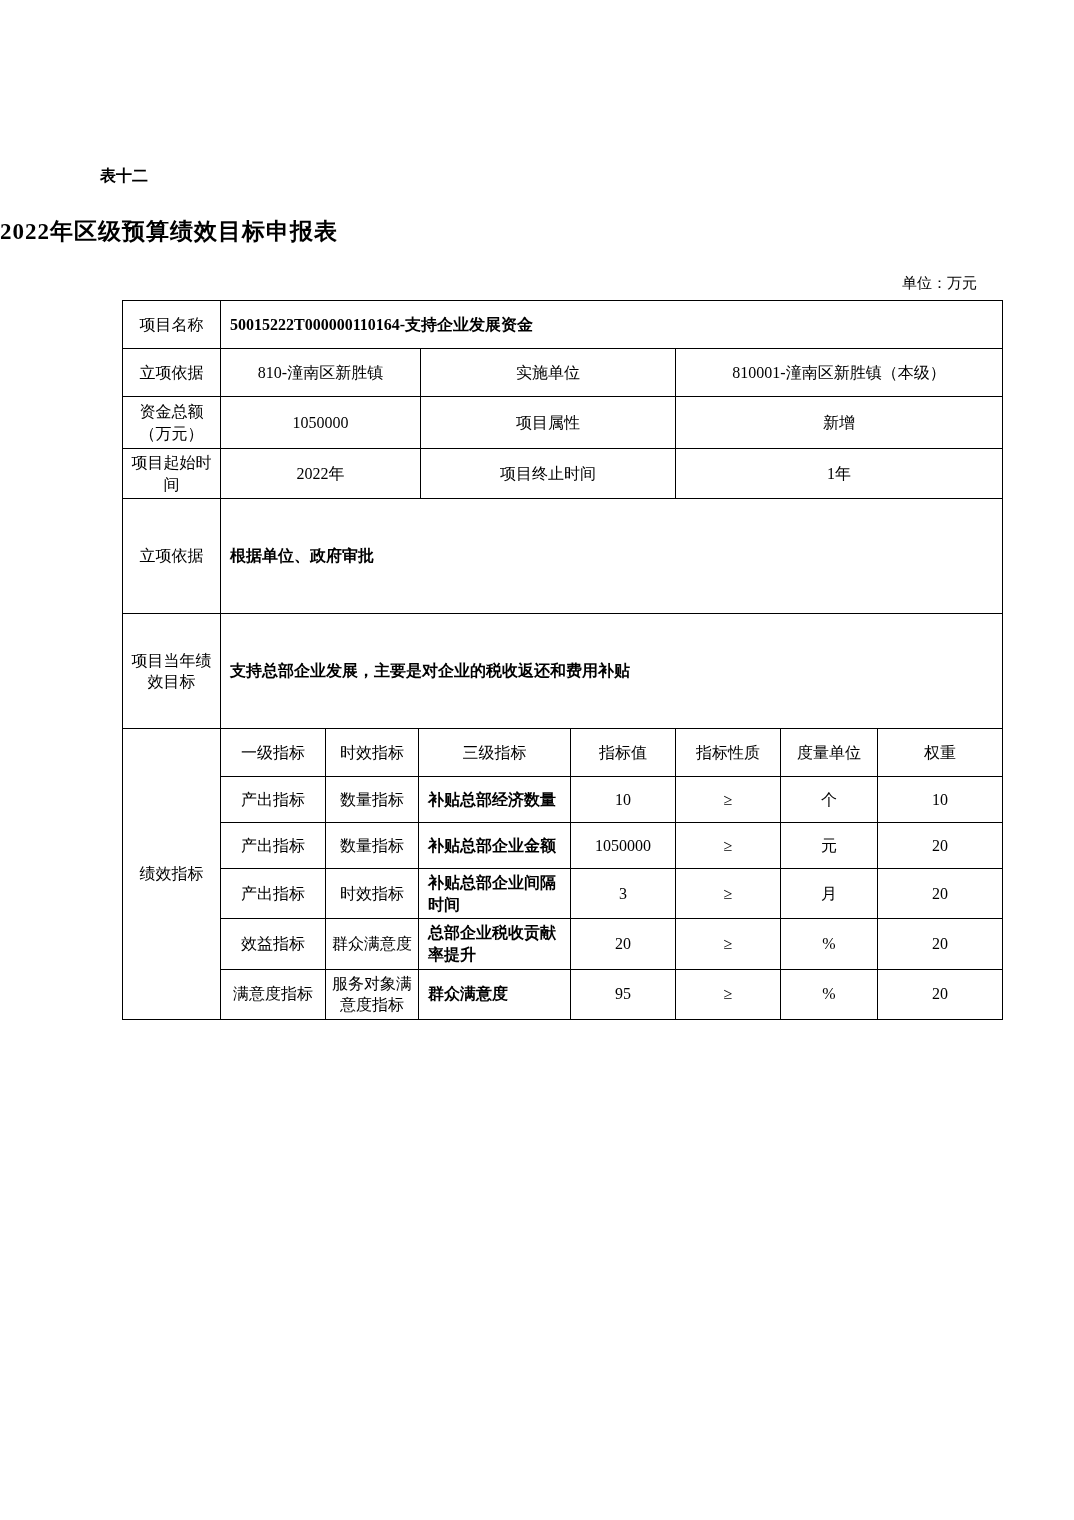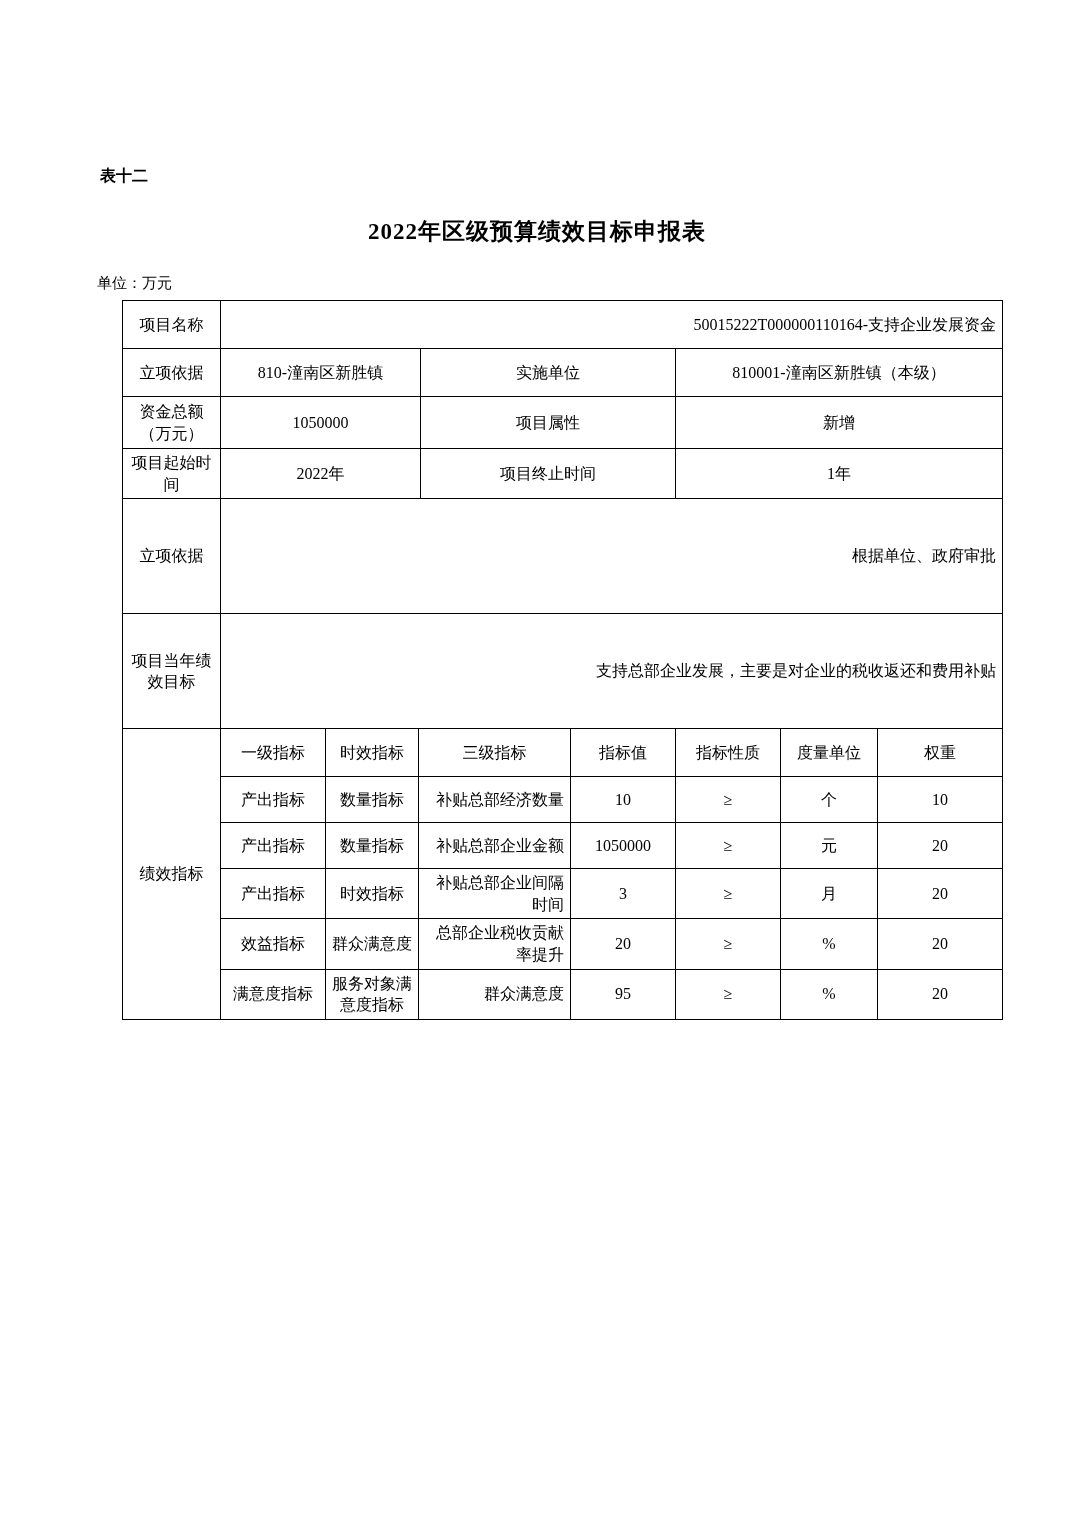--- a/index.html
+++ b/index.html
@@ -12,40 +12,40 @@
     color:#000;
     overflow:hidden;
     border-radius:28px;
   }
   .corner {
     position:absolute; left:100px; top:166px;
     font-size:16px; font-weight:600;
   }
   .doc-title {
     position:absolute; left:0; top:216px; width:100%;
-    text-align:center; font-size:23px; font-weight:bold;
+    font-size:23px; font-weight:bold;
     letter-spacing:1px;
   }
   .unit-note {
     position:absolute; left:97px; top:274px; width:880px;
-    text-align:left; font-size:15px;
+    text-align:right; font-size:15px;
   }
   .form-wrap { position:absolute; left:97px; top:300px; width:880px;margin-left:25px; }
   table { border-collapse:collapse; width:880px; table-layout:fixed; }
   .t2, .t3 { margin-top:-1px; }
   td {
     border:1px solid #000;
     font-size:16px;
     text-align:center;
     vertical-align:middle;
     padding:3px 6px;
     line-height:1.35;
     word-break:break-all;
   }
-  td.left { text-align:right; padding-left:9px; }
+  td.left { text-align:left; padding-left:9px;font-weight:bold; }
 </style>
 </head>
 <body>
 
 <div class="page">
 
   <div class="corner">表十二</div>
 
   <div class="doc-title">2022年区级预算绩效目标申报表</div>
 

